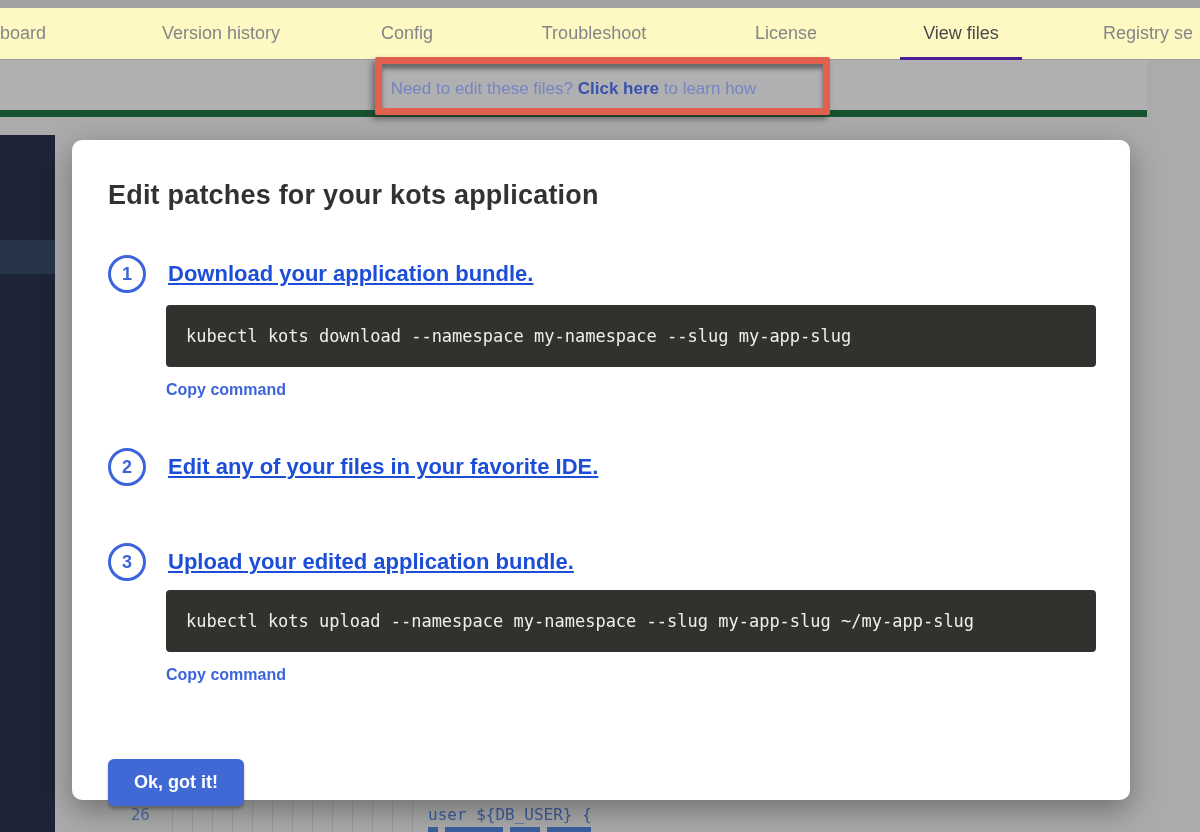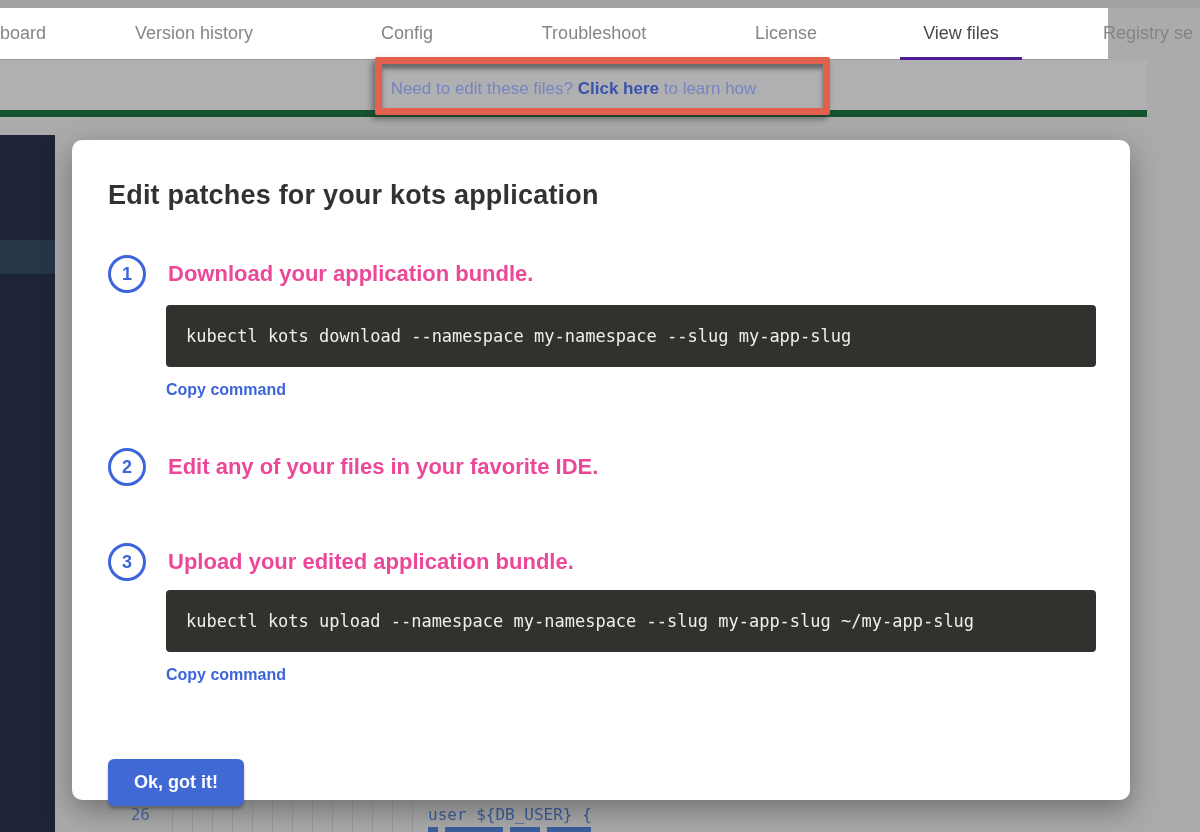--- a/index.html
+++ b/index.html
@@ -6,30 +6,30 @@
   html,body { width:1200px; height:832px; overflow:hidden; }
   body {
     position:relative;
     font-family:"Liberation Sans", sans-serif;
     background:#ababab;
   }
 
   
   .top-strip { position:absolute; left:0; top:0; width:1200px; height:8px; background:#a2a2a3; }
   .navbar {
-    position:absolute; left:0; top:8px; width:1108px; height:52px;
-    background:#ffffff; border-bottom:1px solid #9b9b9b;
+    position:absolute; left:0; top:8px; width:1200px; height:52px;
+    background:#fef9c3; border-bottom:1px solid #9b9b9b;
   }
   .tab {
     position:absolute; top:0; height:52px; line-height:50px;
     font-size:18px; color:#858587; text-align:center; cursor:pointer;
   }
   .tab.active { color:#4a4a4c; font-weight:500; border-bottom:3px solid #4c1d95;text-align:center; }
   .tab-0 { left:0;    width:50px;  text-align:left; }
-  .tab-1 { left:114px; width:160px; }
+  .tab-1 { left:141px; width:160px; }
   .tab-2 { left:357px; width:100px; }
   .tab-3 { left:524px; width:140px; }
   .tab-4 { left:736px; width:100px; }
   .tab-5 { left:900px; width:122px; }
   .tab-6 { left:1103px; width:140px; text-align:left; }
 
   .banner {
     position:absolute; left:0; top:60px; width:1147px; height:57px;
     background:#b0b0b2; border-bottom:7px solid #14532d;
     text-align:center; line-height:57px; font-size:17px; color:#7585c0; font-weight:500;
@@ -76,21 +76,21 @@
     position:absolute; left:36px; top:40px;
     font-size:27px; font-weight:700; color:#323232; letter-spacing:0.2px;
   }
   .step { position:absolute; left:36px; display:flex; align-items:center; }
   .step-1 { top:115px; } .step-2 { top:308px; } .step-3 { top:403px; }
   .step-circle {
     width:38px; height:38px; border:3px solid #3d64da; border-radius:50%;
     color:#3d64da; font-size:18px; font-weight:700;
     display:flex; align-items:center; justify-content:center; flex:0 0 38px;
   }
-  .step-title { margin-left:22px; font-size:22px; font-weight:700; color:#ec4899; }
+  .step-title { margin-left:22px; font-size:22px; font-weight:700; color:#1d4ed8;text-decoration:underline; }
   .code-block {
     position:absolute; left:94px; width:930px; height:62px;
     background:#31312e; border-radius:4px;
     display:flex; align-items:center; padding-left:20px;
   }
   .code-block-1 { top:165px; } .code-block-2 { top:450px; }
   .code-block code {
     font-family:"DejaVu Sans Mono", monospace; font-size:17px; color:#efefea; white-space:pre;
   }
   .copy-link {

